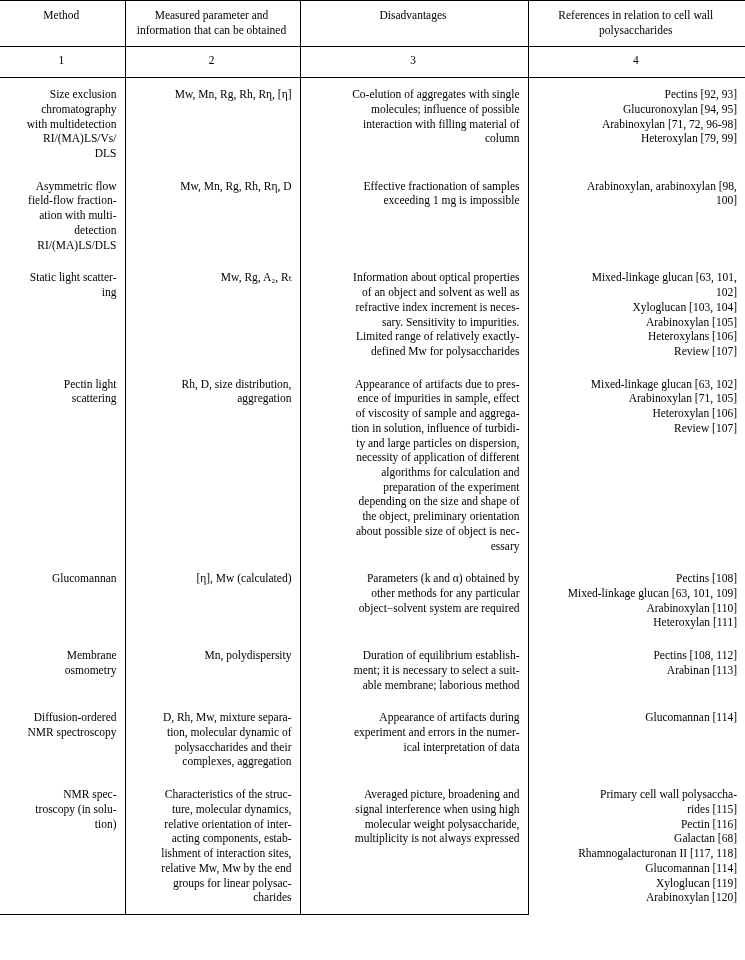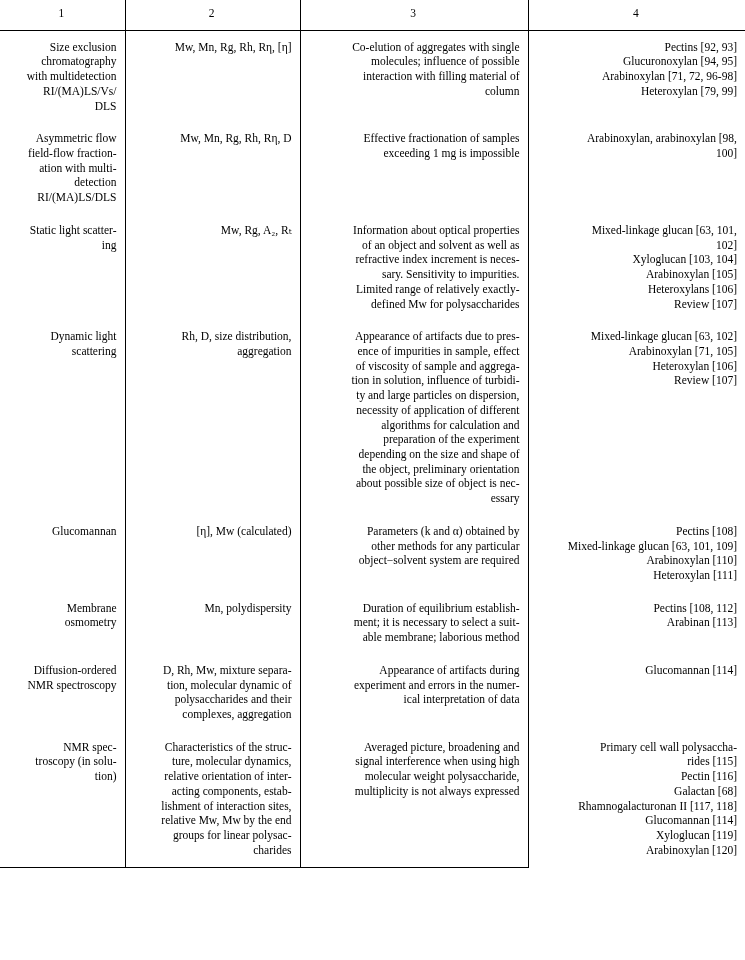--- a/index.html
+++ b/index.html
@@ -94,20 +94,29 @@
 
   <table class="method-table">
     <colgroup>
       <col class="c1">
       <col class="c2">
       <col class="c3">
       <col class="c4">
     </colgroup>
 
     <thead>
+      <tr class="header-row">
+        <th class="col1">Method</th>
+        <th class="col2">Measured parameter
+and information
+that can be obtained</th>
+        <th class="col3">Disadvantages</th>
+        <th class="col4">References in relation to cell wall
+polysaccharides</th>
+      </tr>
       <tr class="numbering-row">
         <td class="col1">1</td>
         <td class="col2">2</td>
         <td class="col3">3</td>
         <td class="col4">4</td>
       </tr>
     </thead>
 
     <tbody id="table-body">
         <tr class="body-row">
@@ -174,21 +183,21 @@
             <p class="para">Mixed-linkage glucan [63, 101,
 102]
 Xyloglucan [103, 104]
 Arabinoxylan [105]
 Heteroxylans [106]
 Review [107]</p>
           </td>
         </tr>
         <tr class="body-row">
           <td class="col1">
-            <p class="para">Dynamic light
+            <p class="para">Pectin light
 scattering</p>
           </td>
           <td class="col2">
             <p class="para">Rh, D, size distribution,
 aggregation</p>
           </td>
           <td class="col3">
             <p class="para">Appearance of artifacts due to pres-
 ence of impurities in sample, effect
 of viscosity of sample and aggrega-

